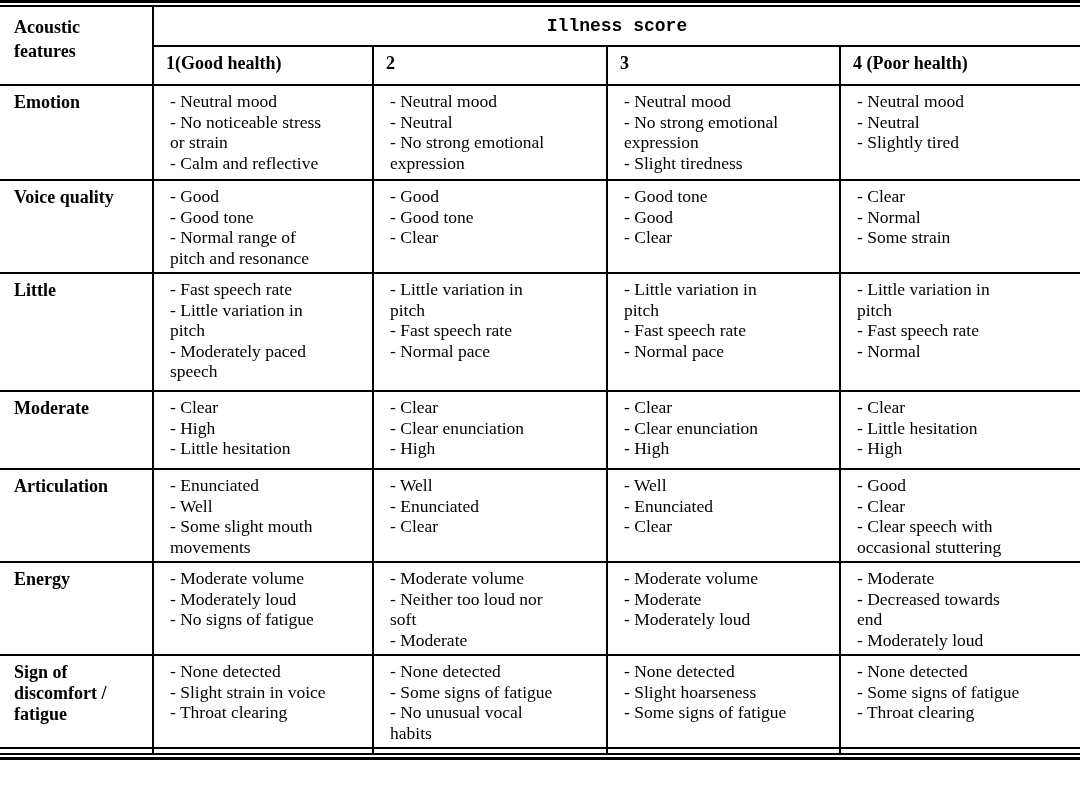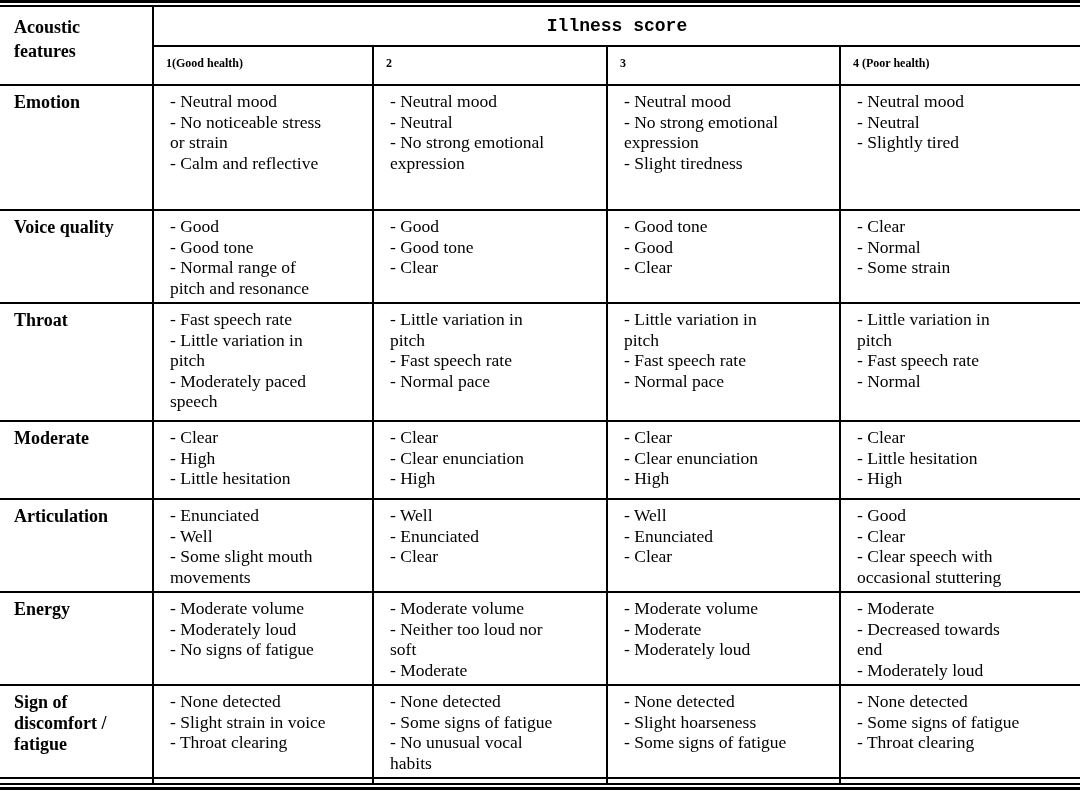--- a/index.html
+++ b/index.html
@@ -48,21 +48,21 @@
     font-weight: bold;
     font-size: 18px;
     text-align: center;
     vertical-align: middle;
     border-bottom: 2px solid #000;
     padding: 4px 0;
     font-family: Liberation Mono, monospace;
   }
   th.score {
     font-weight: bold;
-    font-size: 12px;
+    font-size: 18px;
     vertical-align: middle;
     border-bottom: 2px solid #000;
     padding: 0 8px 4px 12px;
   }
 
   
   .vl { border-left: 2px solid #000; }
   th.feature {
     font-weight: bold;
     font-size: 18px;
@@ -99,21 +99,21 @@
         <th class="group" colspan="4">Illness score</th>
       </tr>
       <tr style="height:39px">
         <th class="score">1(Good health)</th>
         <th class="score vl">2</th>
         <th class="score vl">3</th>
         <th class="score vl">4 (Poor health)</th>
       </tr>
     </thead>
     <tbody>
-      <tr class="data-row" style="height:125px">
+      <tr class="data-row" style="height:95px">
         <th class="feature">Emotion</th>
         <td>- Neutral mood
 - No noticeable stress
 or strain
 - Calm and reflective</td>
         <td class="vl">- Neutral mood
 - Neutral
 - No strong emotional
 expression</td>
         <td class="vl">- Neutral mood
@@ -134,21 +134,21 @@
 - Good tone
 - Clear</td>
         <td class="vl">- Good tone
 - Good
 - Clear</td>
         <td class="vl">- Clear
 - Normal
 - Some strain</td>
       </tr>
       <tr class="data-row" style="height:118px">
-        <th class="feature">Throat</th>
+        <th class="feature">Little</th>
         <td>- Fast speech rate
 - Little variation in
 pitch
 - Moderately paced
 speech</td>
         <td class="vl">- Little variation in
 pitch
 - Fast speech rate
 - Normal pace</td>
         <td class="vl">- Little variation in

